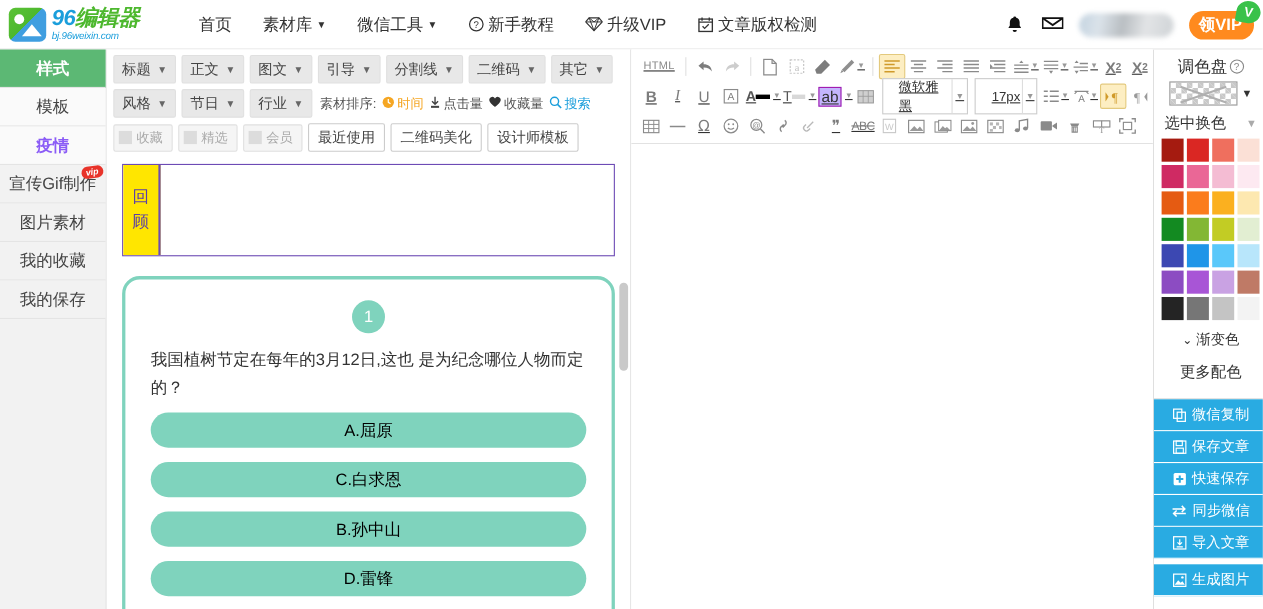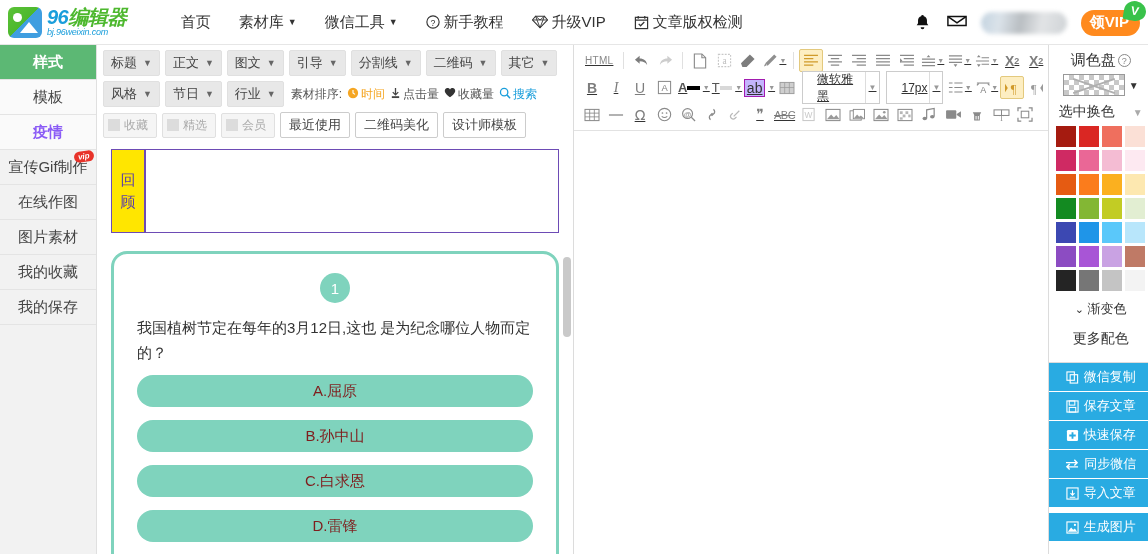--- a/index.html
+++ b/index.html
@@ -143,21 +143,21 @@
     background: #fff; padding: 11px; height: 330px;
   }
   .quiz-inner { border-radius: 10px; background: #fff; padding: 4px 12px 0 12px; }
   .qnum {
     width: 30px; height: 30px; border-radius: 50%; background: #7fd3bd; color: #fff;
     display: flex; align-items: center; justify-content: center; font-size: 15px;
     margin: 4px auto 12px auto;
   }
   .qtext { font-size: 15px; color: #333; line-height: 25px; margin-bottom: 10px; }
   .qopt {
-    background: #7fd3bd; color: #7f1d1d; border-radius: 16px; height: 32px;
+    background: #7fd3bd; color: #000000; border-radius: 16px; height: 32px;
     display: flex; align-items: center; justify-content: center;
     font-size: 15px; margin-bottom: 13px; cursor: pointer;
   }
   #tplscroll {
     position: absolute; right: 2px; top: 212px; width: 8px; height: 80px;
     background: #c9c9c9; border-radius: 4px; cursor: pointer;
   }
 
   
   #editorcol { flex: 1; display: flex; flex-direction: column; background: #fff; position: relative; text-decoration: underline; }
@@ -303,23 +303,20 @@
     <div class="sbitem white">
         <span>模板</span>
       </div>
     <div class="sbitem red white">
         <span>疫情</span>
       </div>
     <div class="sbitem">
       <span>宣传Gif制作</span>
       <span class="vipbadge">vip</span>
     </div>
-    <div class="sbitem">
-        <span>在线作图</span>
-      </div>
     <div class="sbitem">
         <span>图片素材</span>
       </div>
     <div class="sbitem">
         <span>我的收藏</span>
       </div>
     <div class="sbitem">
         <span>我的保存</span>
       </div>
   </div>
@@ -425,22 +422,22 @@
           <span>回</span>
           <span>顾</span>
         </div>
       </div>
 
       <div class="tpl-quiz">
         <div class="quiz-inner">
           <div class="qnum">1</div>
           <div class="qtext">我国植树节定在每年的3月12日,这也 是为纪念哪位人物而定的？</div>
           <div class="qopt">A.屈原</div>
+          <div class="qopt">C.白求恩</div>
           <div class="qopt">B.孙中山</div>
-          <div class="qopt">C.白求恩</div>
           <div class="qopt">D.雷锋</div>
         </div>
       </div>
     </div>
     <div id="tplscroll"></div>
   </div>
 
   <div id="editorcol">
     <div id="toolbar">
 

